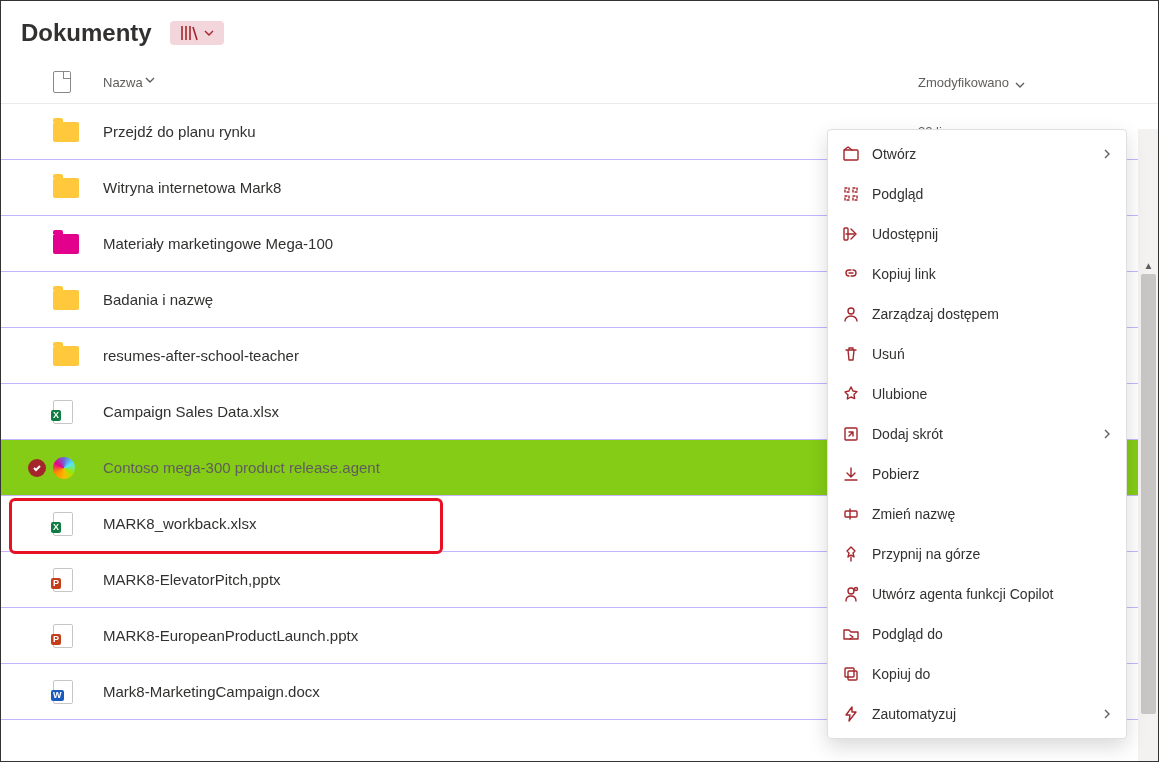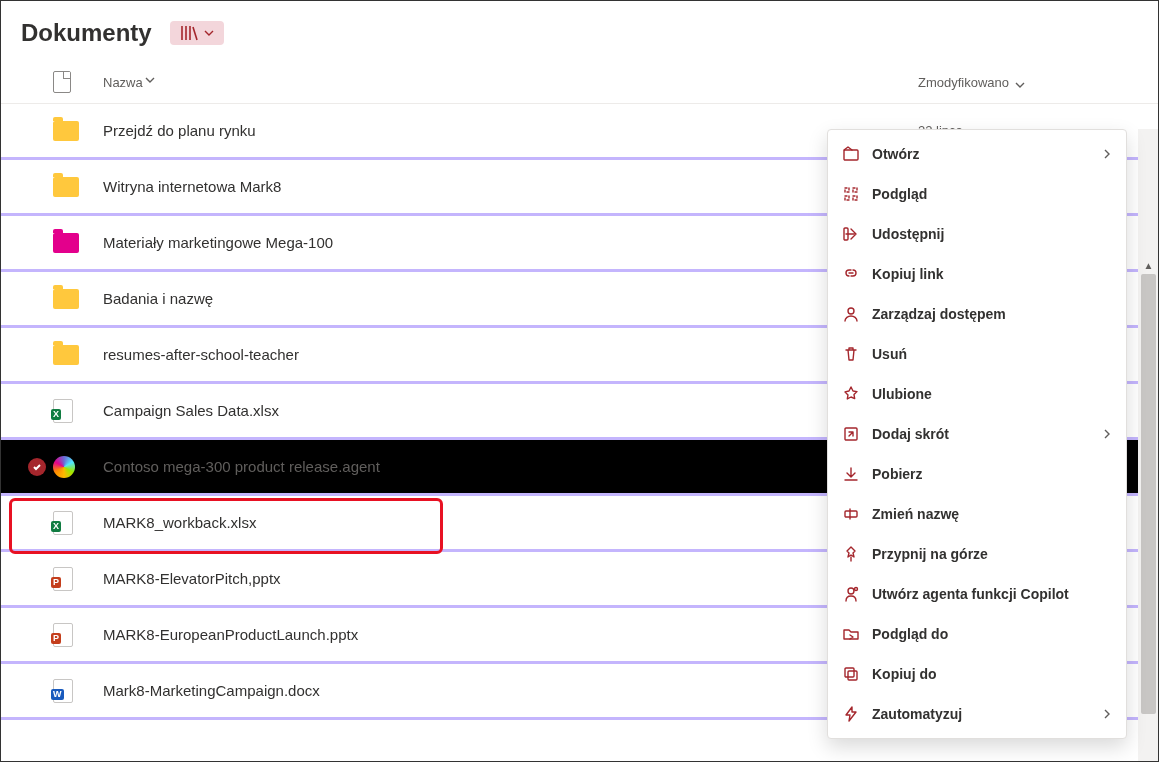--- a/index.html
+++ b/index.html
@@ -8,31 +8,31 @@
   .header { display: flex; align-items: center; padding: 18px 20px 14px 20px; }
   .header-title { font-size: 24px; font-weight: 600; margin-right: 18px; }
   .viewpill { display: flex; align-items: center; gap: 6px; background: #f3d6db; border-radius: 4px; padding: 4px 10px; cursor: pointer; }
   .viewpill svg { display: block; }
   .cols { display: flex; align-items: center; padding: 10px 20px 10px 52px; border-bottom: 1px solid #edebe9; color: #605e5c; font-size: 13px; }
   .col-icon { width: 50px; display: flex; align-items: center; }
   .col-name { flex: 1; display: flex; align-items: flex-start; gap: 2px; cursor: pointer; }
   .col-mod { width: 220px; display: flex; align-items: flex-end; gap: 6px; cursor: pointer; justify-content: flex-start; }
   .chev { width: 10px; height: 10px; }
   .list { position: relative; height: calc(100% - 108px); overflow-y: auto; }
-  .row { display: flex; align-items: center; padding: 0 20px 0 20px; height: 56px; border-bottom: 3px solid #c4b5fd; }
+  .row { display: flex; align-items: center; padding: 0 20px 0 20px; height: 56px; border-bottom: 1px solid #c4b5fd; }
   .row .sel { width: 32px; display: flex; justify-content: center; }
   .row .ficon { width: 50px; display: flex; align-items: center; }
   .row .fname { flex: 1; font-size: 15px; color: #323130; }
   .row .fmod { width: 220px; font-size: 13px; color: #605e5c; }
   .row .more { width: 30px; display:flex; justify-content:center; color:#605e5c; font-size:18px; letter-spacing:1px;}
-  .row.selected { background: #000000; }
+  .row.selected { background: #84cc16; }
   .row.selected .fname { color: #605e5c; }
   .redbox { position: absolute; border: 3px solid #e81123; border-radius: 6px; pointer-events: none; }
   .redbox.rowbox { left: 8px; top: 395px; width: 434px; height: 56px; }
-  .menu { position: absolute; top: 128px; left: 826px; width: 300px; background: #fff; border: 1px solid #e1dfdd; border-radius: 4px; box-shadow: 0 8px 20px rgba(0,0,0,0.15); padding: 4px 0; z-index: 50; font-weight: bold; }
+  .menu { position: absolute; top: 128px; left: 826px; width: 300px; background: #fff; border: 1px solid #e1dfdd; border-radius: 4px; box-shadow: 0 8px 20px rgba(0,0,0,0.15); padding: 4px 0; z-index: 50; }
   .mitem { display: flex; align-items: center; gap: 12px; padding: 0 14px; height: 40px; cursor: pointer; color: #323130; position: relative; }
   .mitem .micon { width: 18px; height: 18px; display:flex; align-items:center; justify-content:center; color:#a4262c; }
   .mitem .mlabel { flex: 1; font-size: 14px; }
   .mitem .marrow { color: #605e5c; }
   .redbox.menubox { left: 831px; top: 498px; width: 123px; height: 42px; }
   .scrolltrack { position:absolute; right:0; top:128px; bottom:0; width:20px; background:#f3f2f1; }
   .scrollthumb { position:absolute; right:2px; top:145px; width:15px; height:440px; background:#c8c6c4; border-radius:2px; }
   .scrollarrow { position:absolute; right:2px; width:15px; height:15px; color:#605e5c; display:flex; align-items:center; justify-content:center; font-size:10px;}
   .scrollarrow.up { top:129px; }
   

